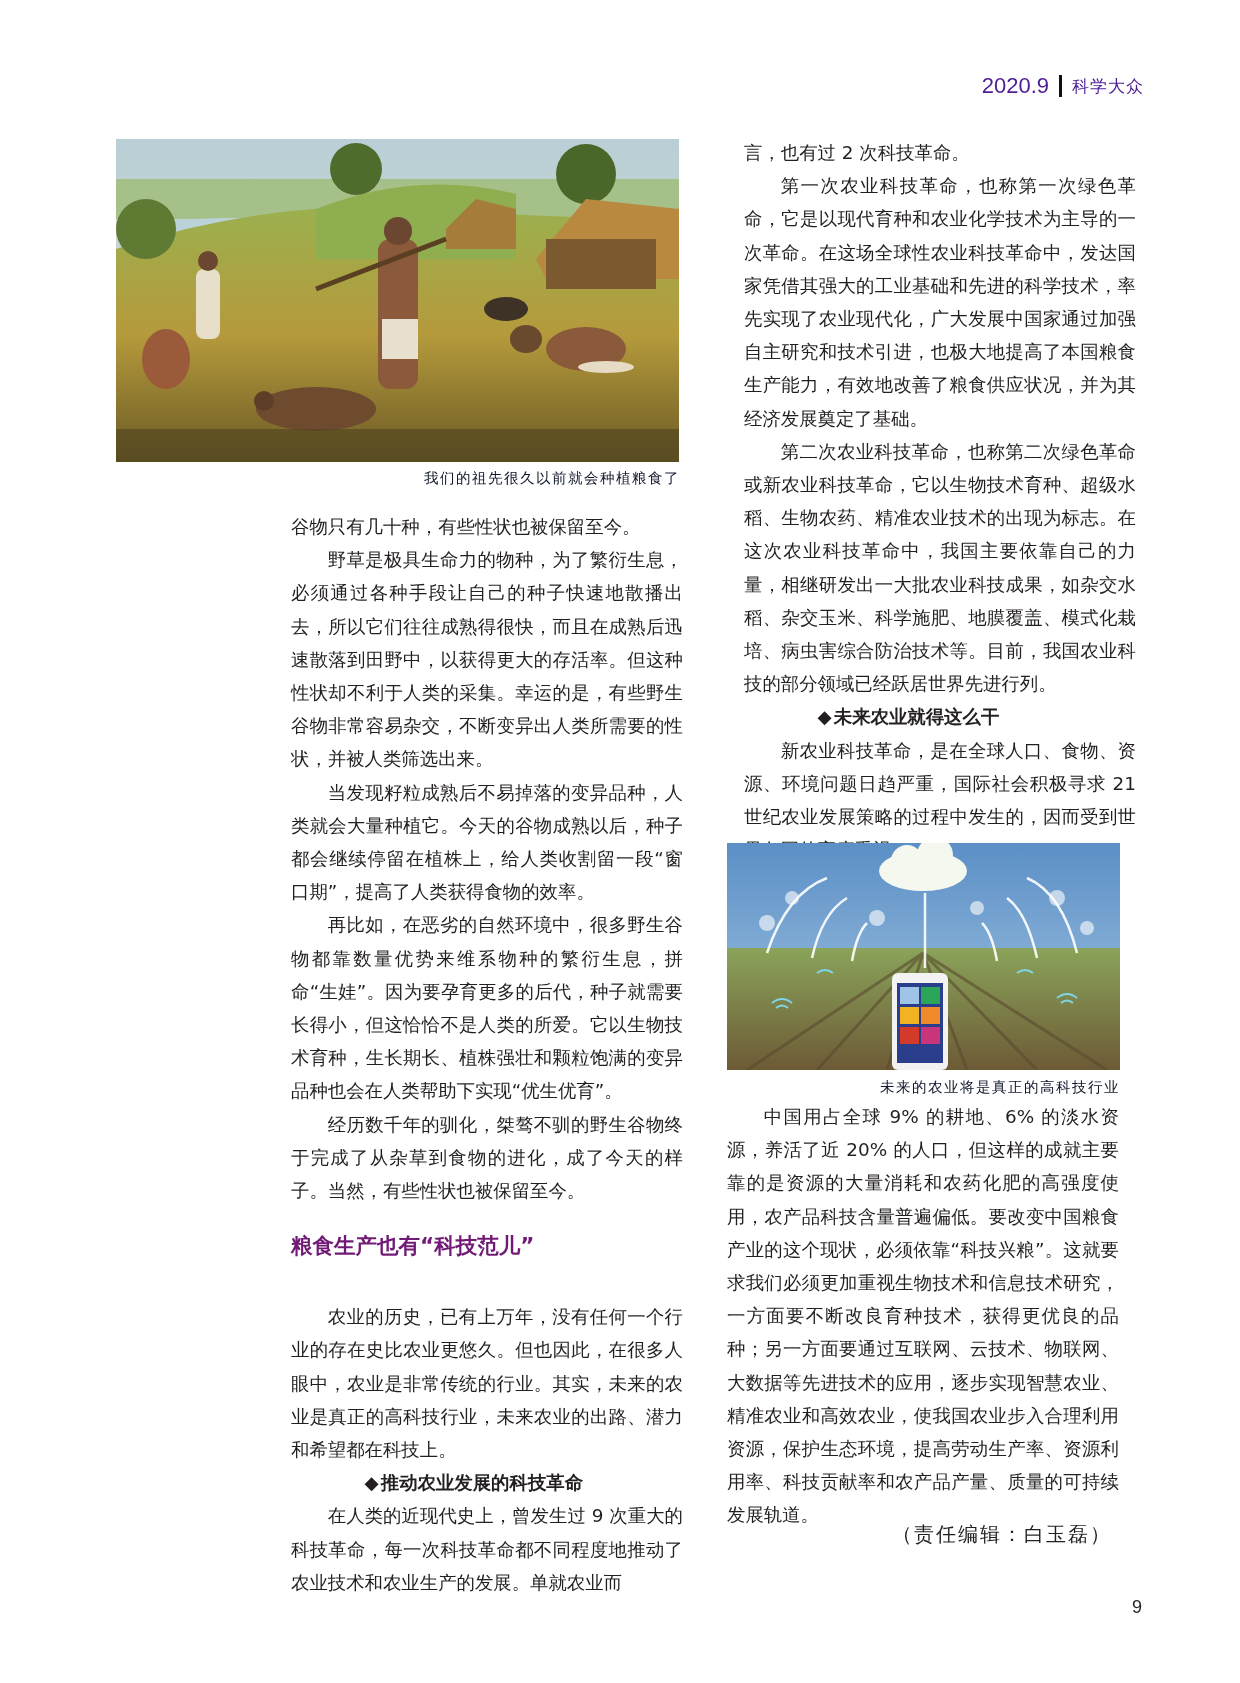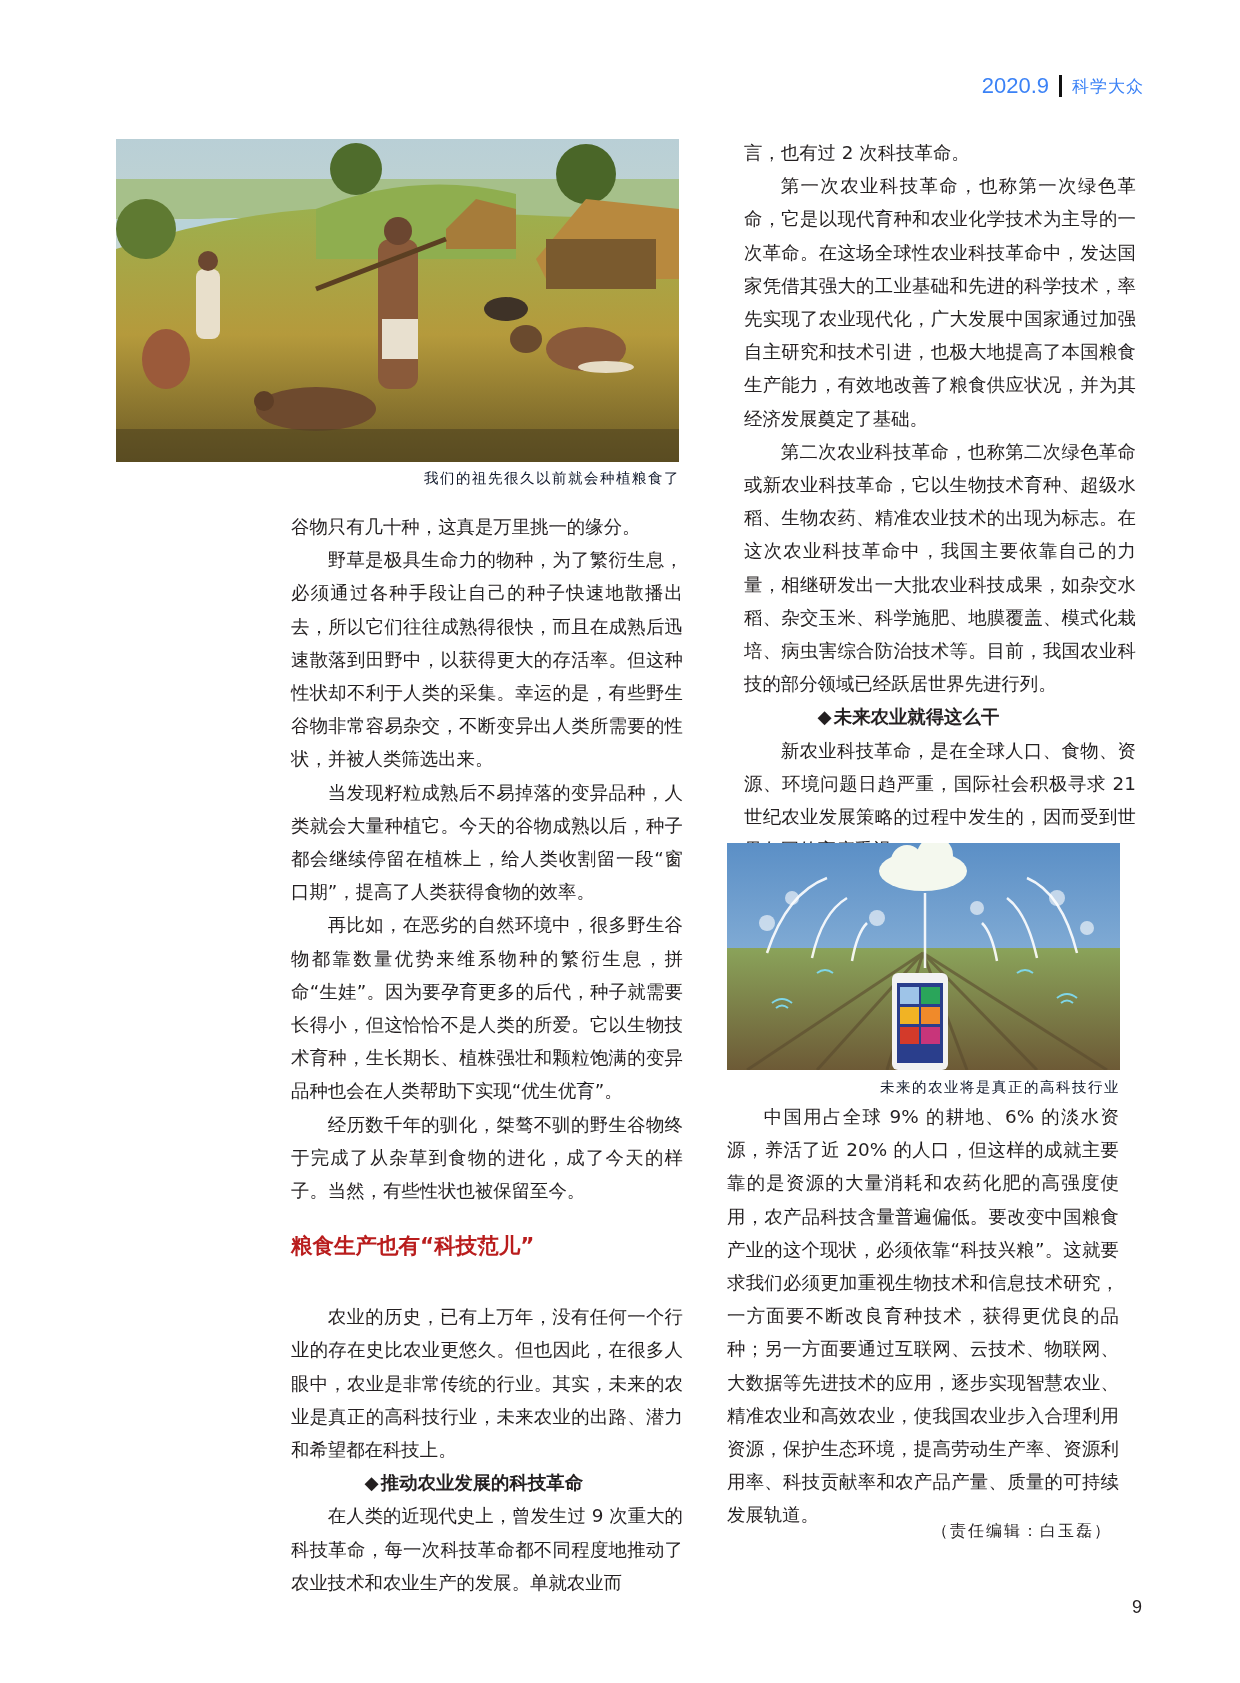--- a/index.html
+++ b/index.html
@@ -4,55 +4,55 @@
 <style>
   html, body { margin: 0; padding: 0; background: #ffffff; }
   body {
     width: 1240px; height: 1683px; position: relative; overflow: hidden;
     font-family: "DejaVu Sans", "Liberation Sans", sans-serif;
     color: #231f20;
   }
   .header {
     position: absolute; top: 73px; right: 96px;
     display: flex; align-items: center; gap: 6px;
-    font-family: "Liberation Sans", sans-serif; font-size: 22px; color: #3b82f6;
+    font-family: "Liberation Sans", sans-serif; font-size: 22px; color: #4c1d95;
   }
   .header .sep { display: inline-block; width: 3px; height: 22px; background: #111; margin: 0 4px; }
   .header .mag { font-family: "DejaVu Serif", serif; font-weight: normal; font-size: 17px; letter-spacing: 1px; }
 
   .col {
     position: absolute; font-size: 18.4px; line-height: 33.2px; text-align: justify;
   }
   .col p { margin: 0; }
   .col p.indent { text-indent: 2em; }
   .left-col { left: 291px; top: 510px; width: 392px; }
   .right-col-top { left: 727px; top: 136px; width: 392px; margin-left: 17px; }
   .right-col-bot { left: 727px; top: 1100px; width: 392px; }
 
   .section-title {
-    color: #b91c1c; font-weight: bold; font-size: 21.5px; line-height: 33px;
+    color: #701a75; font-weight: bold; font-size: 21.5px; line-height: 33px;
     margin: 22px 0 38px 0 !important;
   }
   .sub-head { font-weight: bold; text-indent: 2em; }
   .sub-head .diamond { display: inline-block; margin-right: 2px; }
 
   .figure { position: absolute; overflow: hidden; }
   .fig1 { left: 116px; top: 139px; width: 563px; height: 323px; }
   .fig2 { left: 727px; top: 843px; width: 393px; height: 227px; }
 
   .caption {
     position: absolute; font-family: "DejaVu Serif", serif; font-size: 14.5px;
     color: #0f172a; letter-spacing: 1.5px;
   }
   .cap1 { right: 560px; top: 469px; }
   .cap2 { right: 120px; top: 1078px; }
 
   .editor {
     position: absolute; right: 128px; top: 1521px;
-    font-family: "DejaVu Serif", serif; font-size: 16px; letter-spacing: 2px;
+    font-family: "DejaVu Serif", serif; font-size: 20px; letter-spacing: 2px;
   }
   .page-num {
     position: absolute; right: 98px; top: 1597px; font-family: "Liberation Sans", sans-serif; font-size: 18px;
   }
 </style>
 </head>
 <body>
 
 <div class="header">
   <span>2020.9</span>
@@ -96,21 +96,21 @@
     <circle cx="148" cy="262" r="10" fill="#5e3e26"></circle>
     <ellipse cx="470" cy="210" rx="40" ry="22" fill="#8a5a3a"></ellipse>
     <ellipse cx="410" cy="200" rx="16" ry="14" fill="#6a4a2e"></ellipse>
     <ellipse cx="490" cy="228" rx="28" ry="6" fill="#e6dcc5"></ellipse>
     <rect x="0" y="290" width="563" height="33" fill="#4f4220" opacity="0.6"></rect>
   </svg>
 </div>
 <div class="caption cap1">我们的祖先很久以前就会种植粮食了</div>
 
 <div class="col left-col">
-  <p>谷物只有几十种，这真是万里挑一的缘分。</p>
+  <p>谷物只有几十种，有些性状也被保留至今。</p>
   <p class="indent">野草是极具生命力的物种，为了繁衍生息，必须通过各种手段让自己的种子快速地散播出去，所以它们往往成熟得很快，而且在成熟后迅速散落到田野中，以获得更大的存活率。但这种性状却不利于人类的采集。幸运的是，有些野生谷物非常容易杂交，不断变异出人类所需要的性状，并被人类筛选出来。</p>
   <p class="indent">当发现籽粒成熟后不易掉落的变异品种，人类就会大量种植它。今天的谷物成熟以后，种子都会继续停留在植株上，给人类收割留一段“窗口期”，提高了人类获得食物的效率。</p>
   <p class="indent">再比如，在恶劣的自然环境中，很多野生谷物都靠数量优势来维系物种的繁衍生息，拼命“生娃”。因为要孕育更多的后代，种子就需要长得小，但这恰恰不是人类的所爱。它以生物技术育种，生长期长、植株强壮和颗粒饱满的变异品种也会在人类帮助下实现“优生优育”。</p>
   <p class="indent">经历数千年的驯化，桀骜不驯的野生谷物终于完成了从杂草到食物的进化，成了今天的样子。当然，有些性状也被保留至今。</p>
   <p class="section-title">粮食生产也有“科技范儿”</p>
   <p class="indent">农业的历史，已有上万年，没有任何一个行业的存在史比农业更悠久。但也因此，在很多人眼中，农业是非常传统的行业。其实，未来的农业是真正的高科技行业，未来农业的出路、潜力和希望都在科技上。</p>
   <p class="sub-head"><span class="diamond">◆</span><span>推动农业发展的科技革命</span></p>
   <p class="indent">在人类的近现代史上，曾发生过 9 次重大的科技革命，每一次科技革命都不同程度地推动了农业技术和农业生产的发展。单就农业而</p>
 </div>
 

